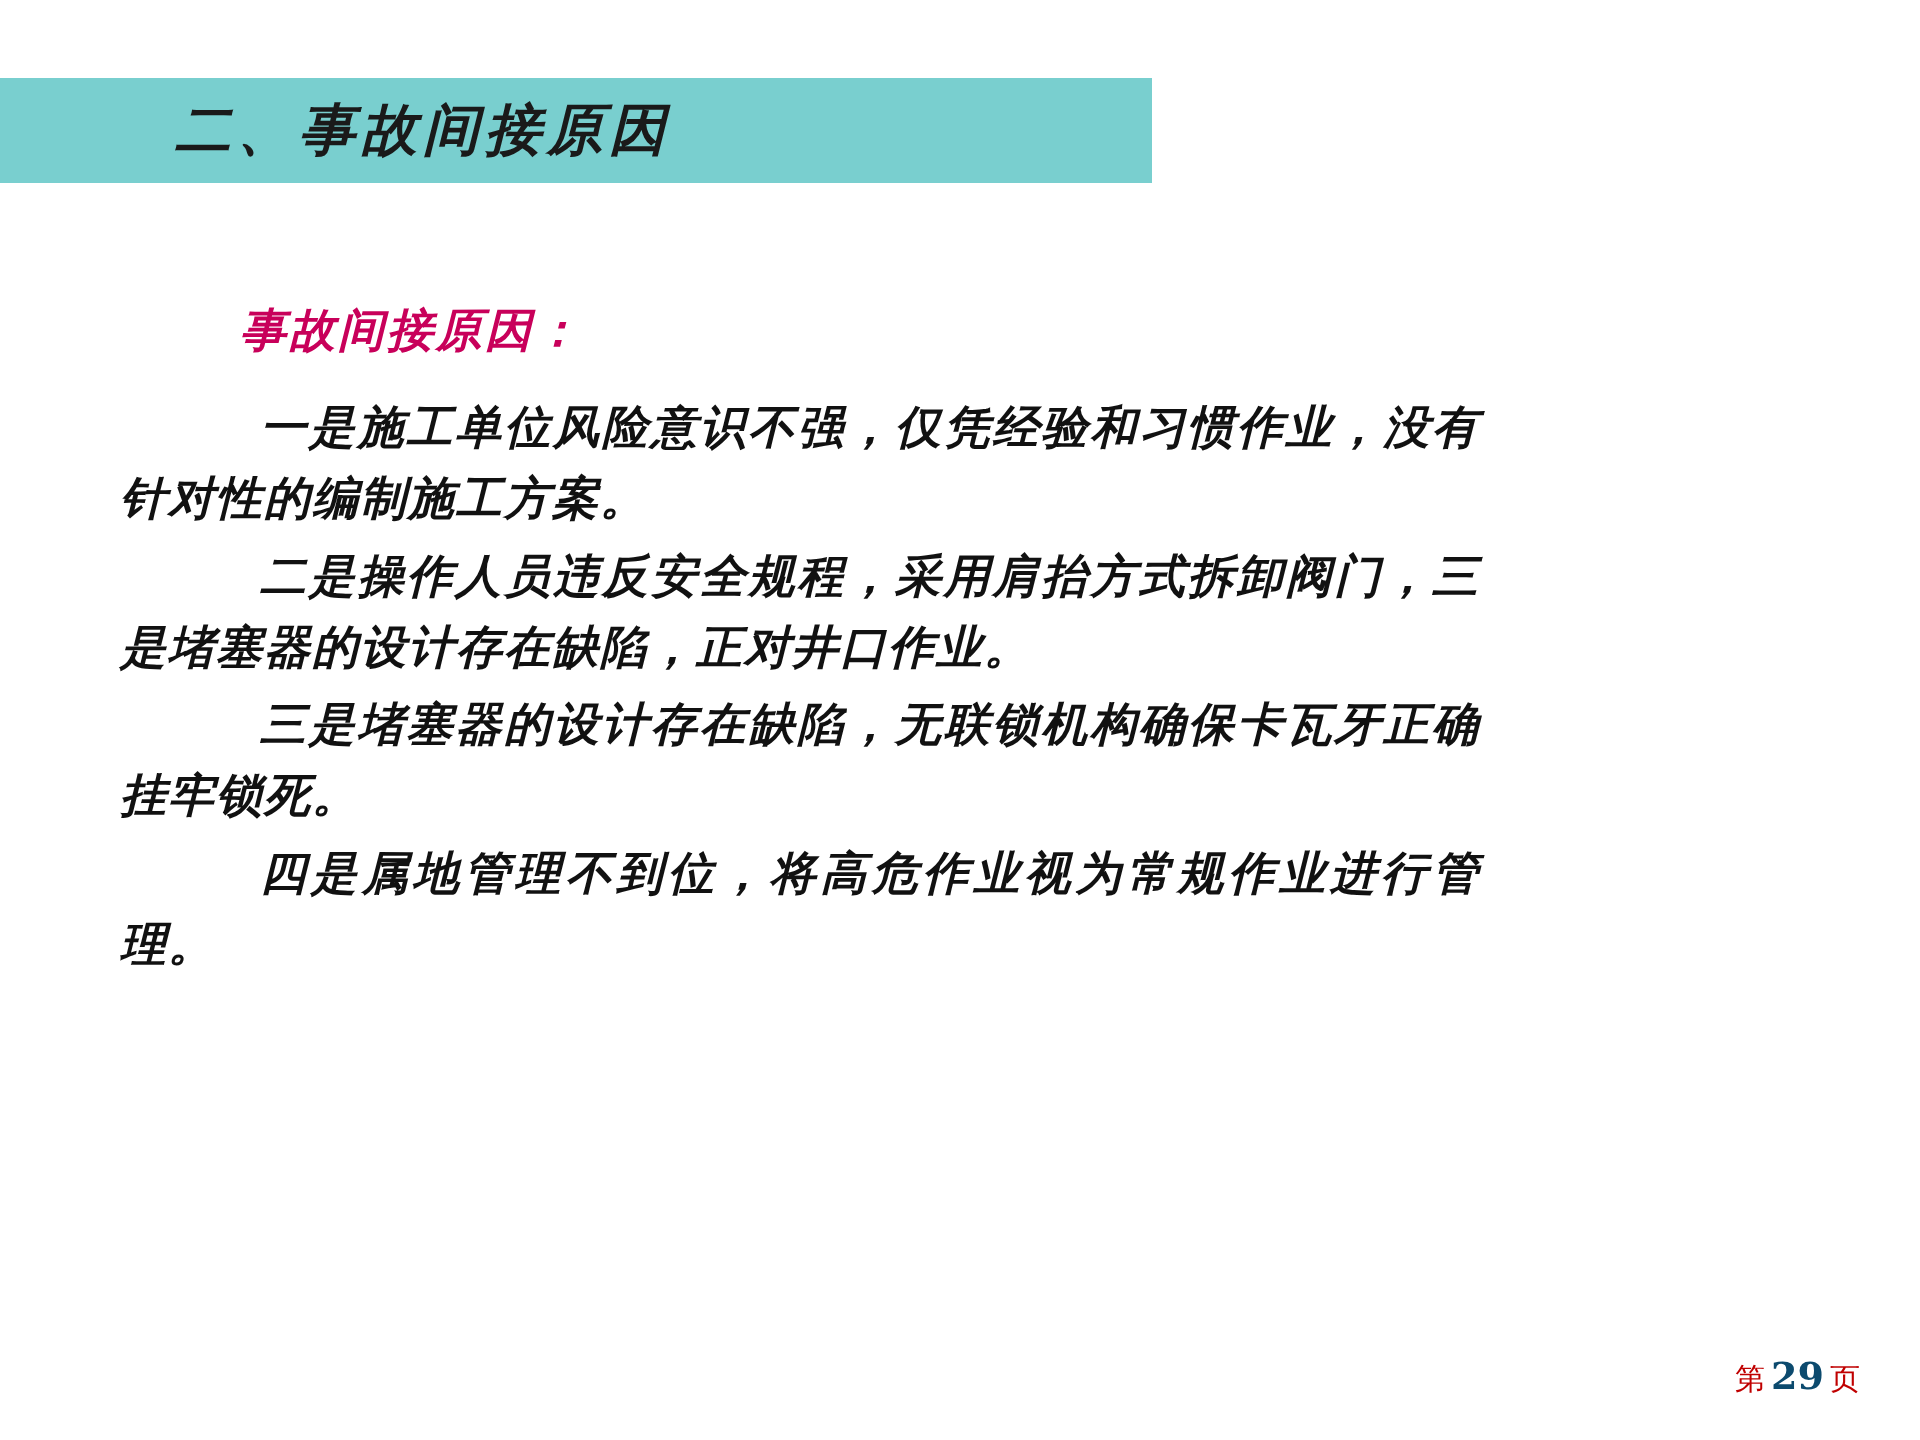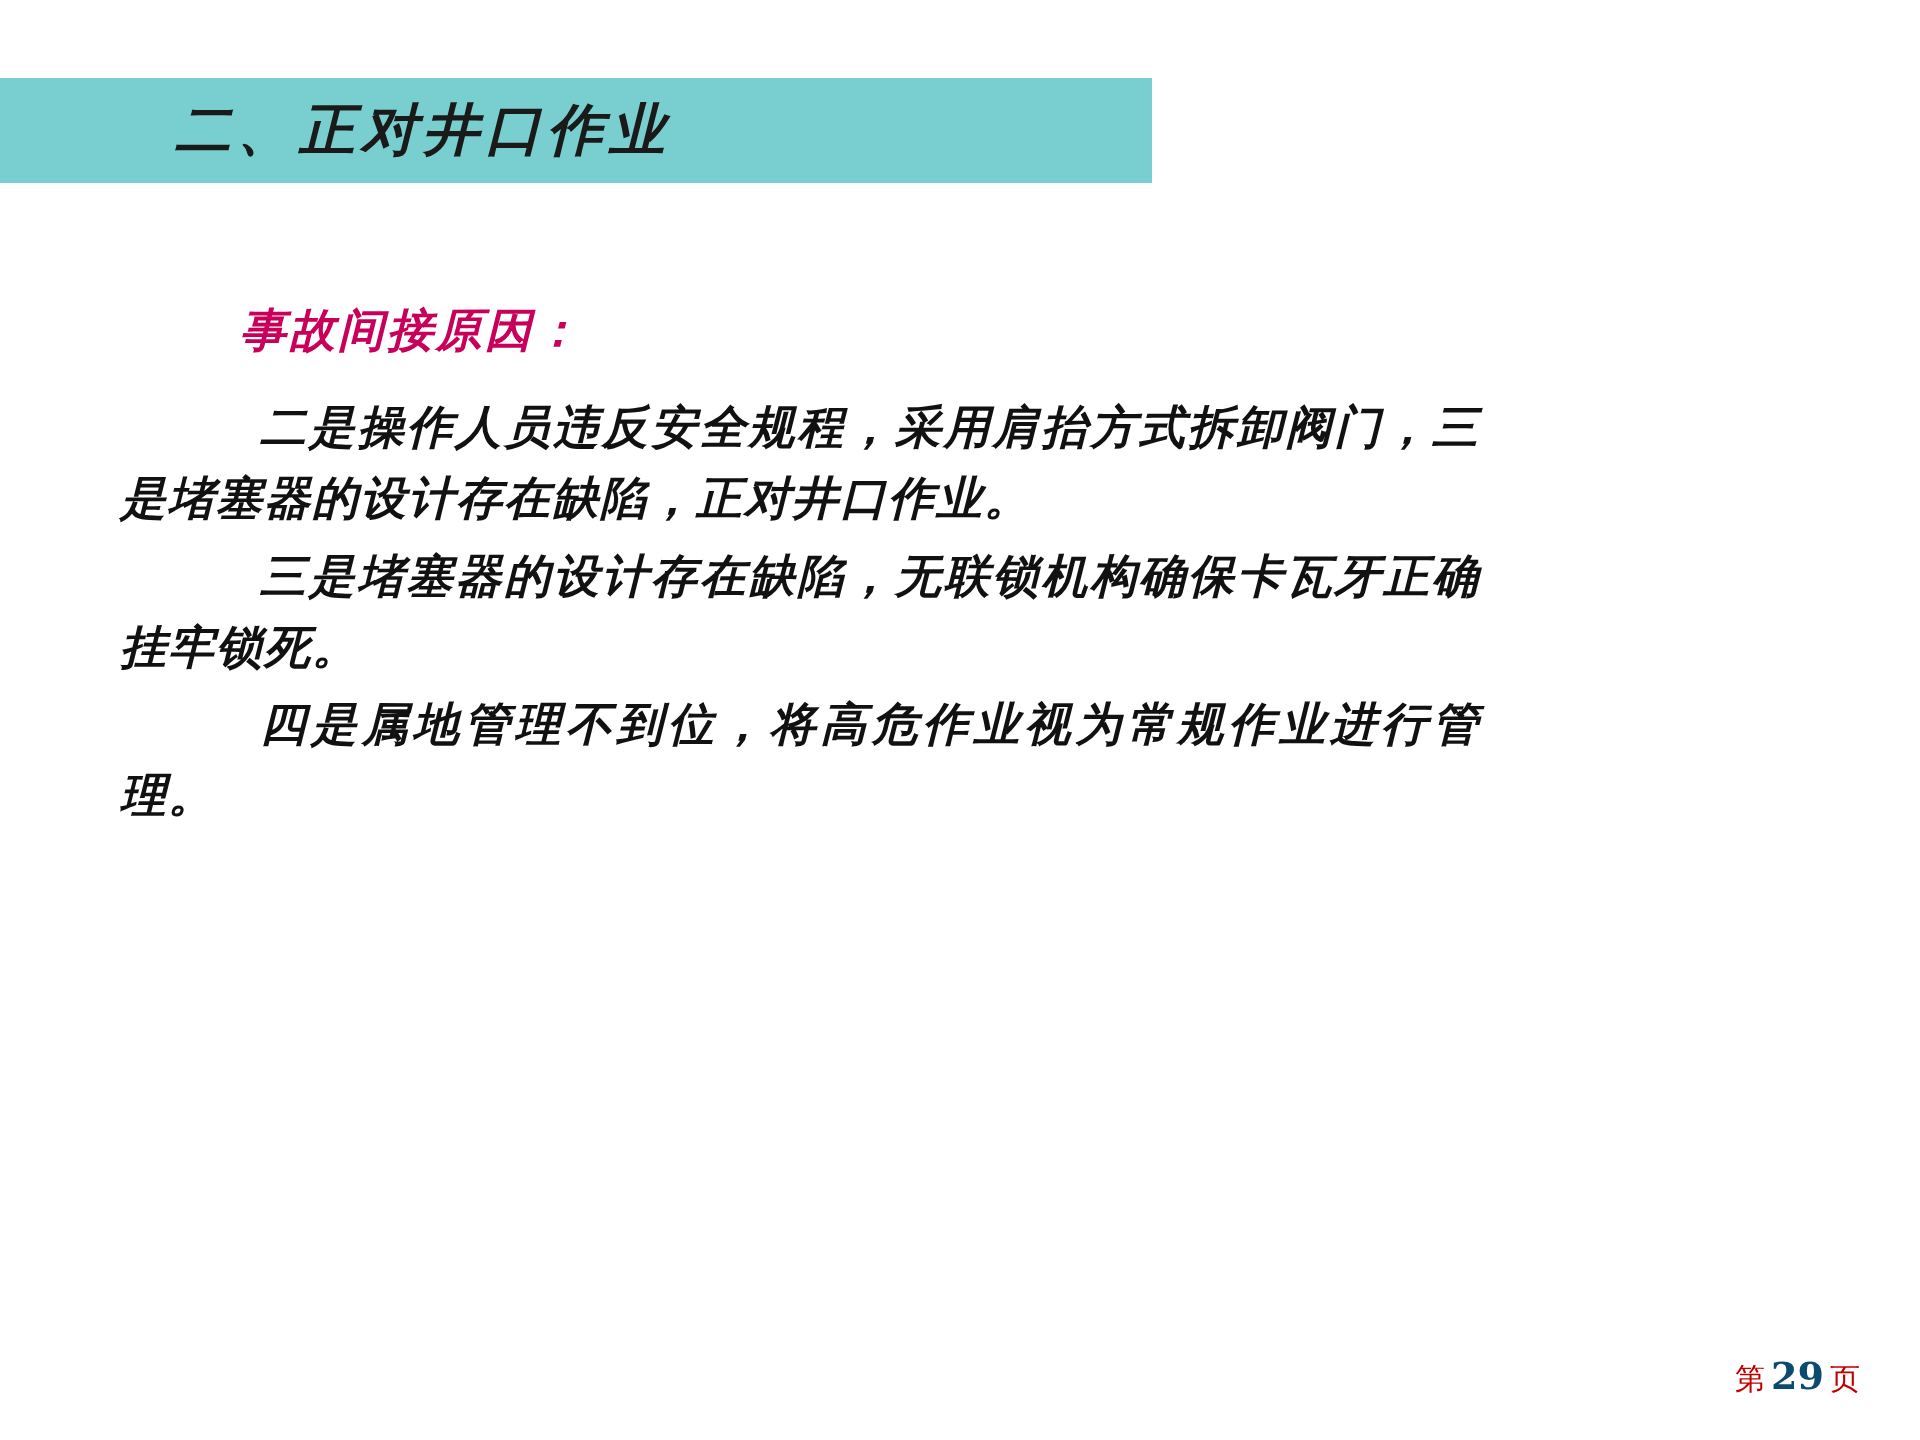--- a/index.html
+++ b/index.html
@@ -92,27 +92,28 @@
     font-size: 38px;
     font-weight: bold;
   }
 </style>
 </head>
 <body>
 
 <div class="slide">
 
   <div class="header-band">
-    <div class="header-title">二、正对井口作业</div>
+    <div class="header-title">二、事故间接原因</div>
   </div>
 
   <div class="body-area">
 
     <div class="lead">事故间接原因：</div>
 
+    <p class="para">一是施工单位风险意识不强，仅凭经验和习惯作业，没有针对性的编制施工方案。</p>
 
     <p class="para">二是操作人员违反安全规程，采用肩抬方式拆卸阀门，三是堵塞器的设计存在缺陷，正对井口作业。</p>
 
     <p class="para">三是堵塞器的设计存在缺陷，无联锁机构确保卡瓦牙正确挂牢锁死。</p>
 
     <p class="para">四是属地管理不到位，将高危作业视为常规作业进行管理。</p>
 
   </div>
 
   <div class="page-footer">

